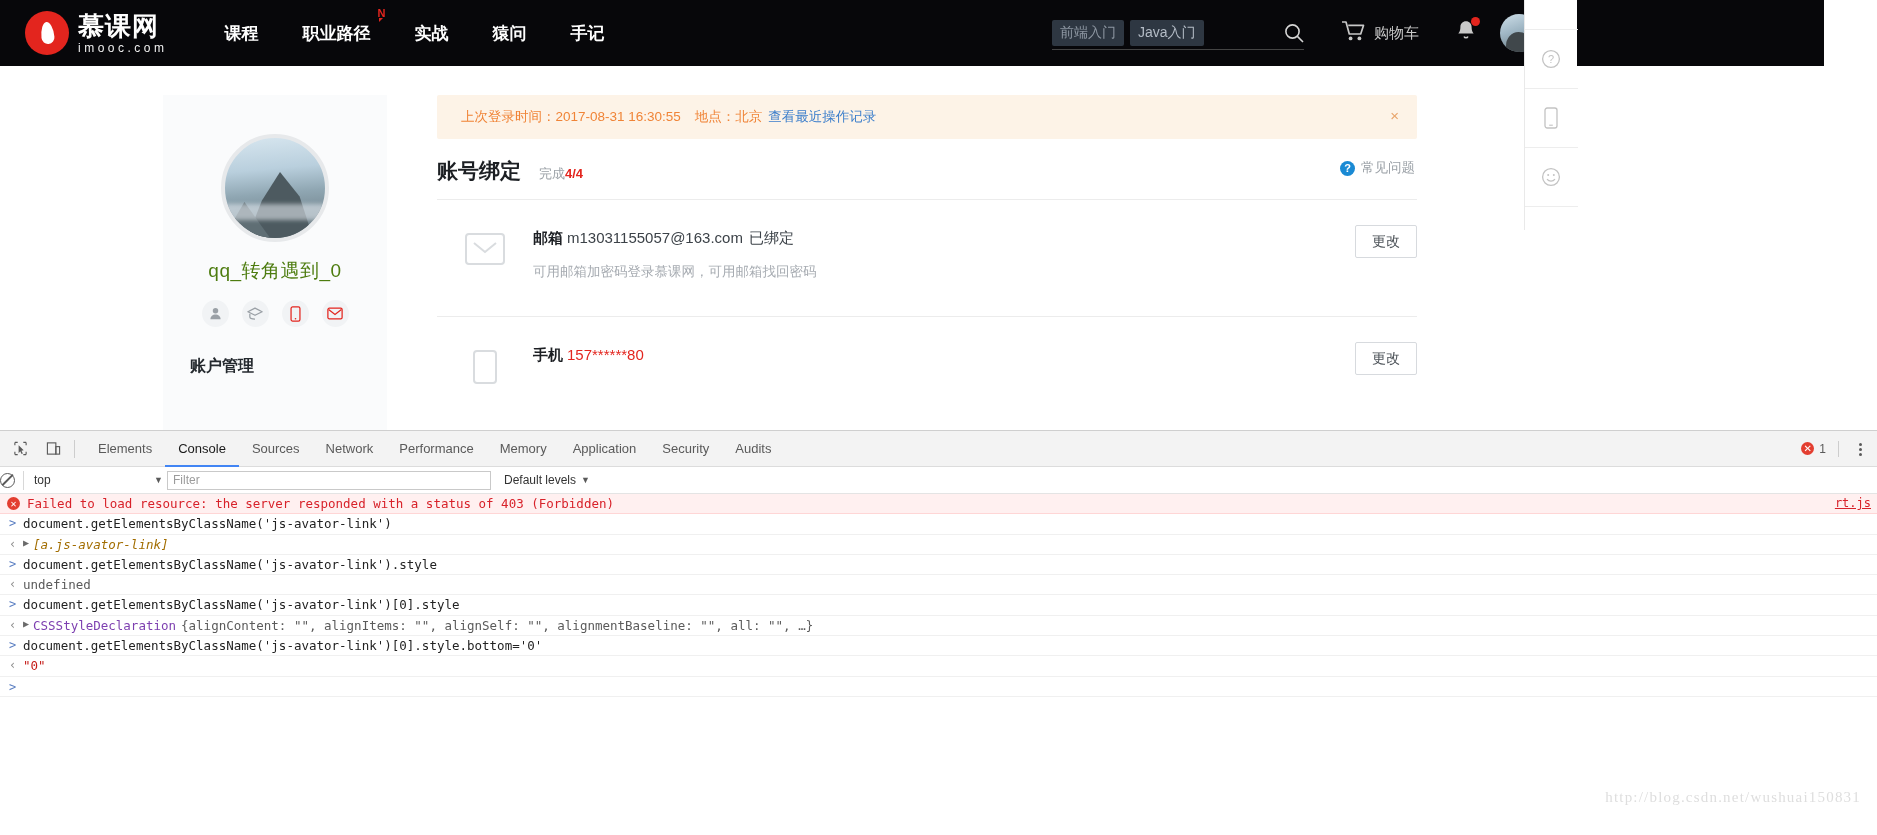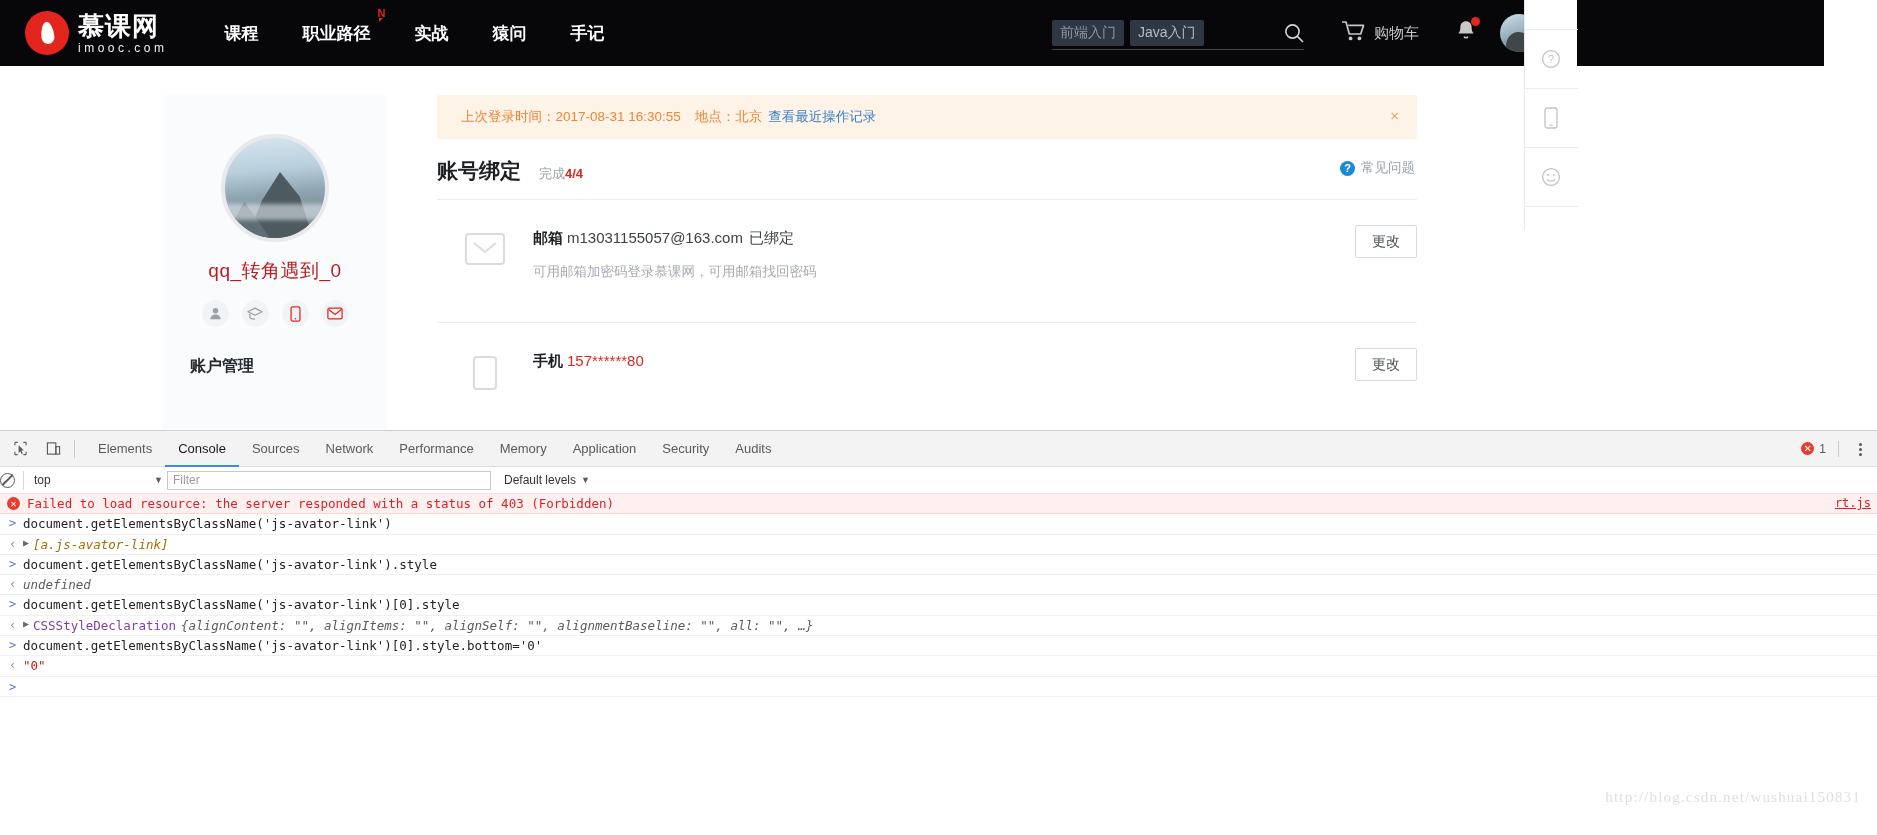--- a/index.html
+++ b/index.html
@@ -103,21 +103,21 @@
   }
   .ava-mtn2 {
     position: absolute; left: -4px; bottom: -4px; width: 52px; height: 40px;
     background: #5f6e74; clip-path: polygon(45% 0,100% 100%,0 100%);
   }
   .ava-fog {
     position: absolute; left: 0; bottom: 18px; width: 100%; height: 16px;
     background: rgba(236,243,247,.55); filter: blur(2px);
   }
   .uname {
-    text-align: center; font-size: 19px; color: #b91c1c;
+    text-align: center; font-size: 19px; color: #4d7c0f;
     margin-top: 16px; letter-spacing: .5px;
   }
   .badges { display: flex; justify-content: center; gap: 13px; margin-top: 16px; }
   .badge {
     width: 27px; height: 27px; border-radius: 50%; background: #f1f3f5;
     display: flex; align-items: center; justify-content: center; cursor: pointer;
   }
   .side-menu-title {
     font-size: 16px; font-weight: 700; color: #24292e;
     padding: 29px 0 0 27px;
@@ -148,21 +148,21 @@
   .faq .q {
     width: 15px; height: 15px; border-radius: 50%; background: #1a8ad4;
     color: #fff; font-size: 11px; line-height: 15px; text-align: center;
     margin-right: 6px; font-weight: 700;
   }
 
   .row {
     display: flex; align-items: flex-start; padding: 29px 0 25px;
     border-top: 1px solid #ececec; position: relative; margin-top: 14px;
   }
-  .row + .row { margin-top: 16px; }
+  .row + .row { margin-top: 10px; }
   .row-ico { width: 96px; display: flex; justify-content: center; padding-top: 4px; }
   .row-body { flex: 1; }
   .row-title { font-size: 15px; color: #1c1f23; }
   .row-title b { font-weight: 700; }
   .row-title .val { color: #3c4248; margin-left: 4px; }
   .row-title .val.red { color: #e3251e; }
   .row-title .state { color: #3c4248; margin-left: 6px; }
   .row-desc { font-size: 13.5px; color: #a6abb1; margin-top: 15px; }
   .row-btn {
     position: absolute; right: 0; top: 25px; width: 62px; height: 33px;
@@ -235,21 +235,21 @@
   }
   .c-err { background: #fff0f0; border-bottom-color: #ffd6d6; color: #d8222a; }
   .c-err .err-x { margin: 1px 7px 0 1px; flex: none; }
   .c-err a { color: #d8222a; position: absolute; right: 6px; text-decoration: underline; font-size: 12px;}
   .gutter { width: 17px; flex: none; color: #8b8b8b; font-size: 12px; padding-left: 3px; }
   .gutter.blue { color: #5a7ec2; }
   .c-in { color: #222; }
   .tri { color: #6a6a6a; margin-right: 4px; font-size: 10px; cursor: pointer; }
   .str { color: #c41a16; }
   .cls { color: #7d3fb0; }
-  .obj { color: #5b5b5b; font-style: italic; }
+  .obj { color: #5b5b5b; }
   .arrname { color: #a26d00; font-style: italic; }
   .prompt-line { padding-top: 3px; }
 
   .watermark {
     position: absolute; right: 16px; bottom: 10px;
     font-family: "Liberation Serif", "DejaVu Serif", serif;
     font-size: 15px; color: #dedede; letter-spacing: 1.2px;
   }
 </style>
 </head>

